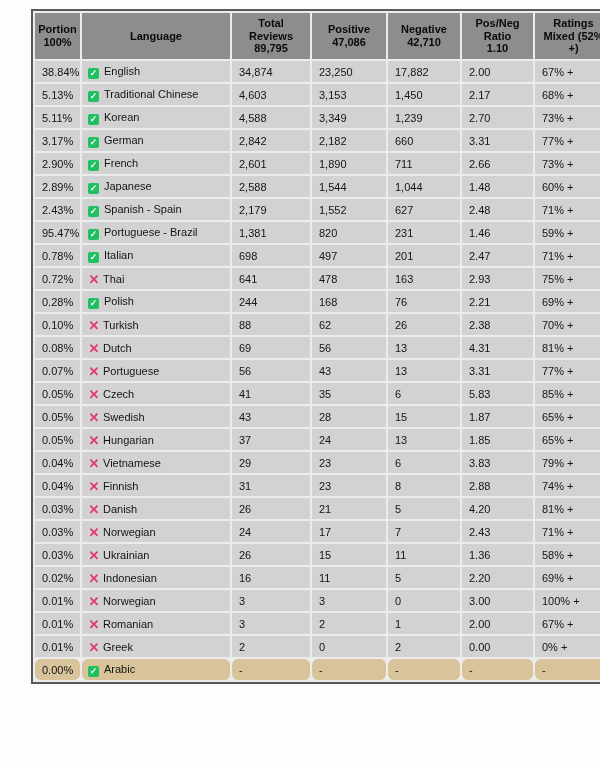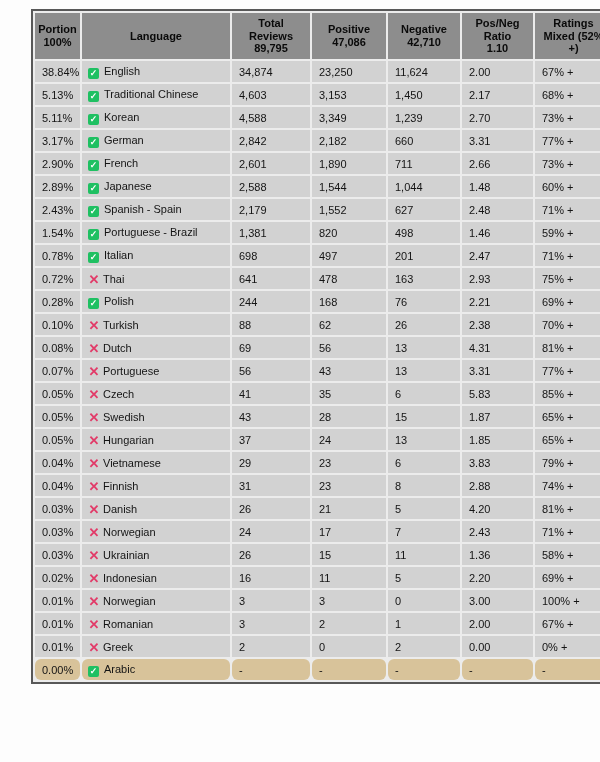--- a/index.html
+++ b/index.html
@@ -119,21 +119,21 @@
         </tr>
       </thead>
       <tbody>
   <tr>
     <td>38.84%</td>
     <td class="lang-cell">
       <span class="icon check">✓</span><span>English</span>
     </td>
     <td>34,874</td>
     <td>23,250</td>
-    <td>11,624</td>
+    <td>17,882</td>
     <td>2.00</td>
     <td>67% +</td>
   </tr>
 
 
   <tr>
     <td>5.13%</td>
     <td class="lang-cell">
       <span class="icon check">✓</span><span>Traditional Chinese</span>
     </td>
@@ -198,27 +198,27 @@
       <span class="icon check">✓</span><span>Spanish - Spain</span>
     </td>
     <td>2,179</td>
     <td>1,552</td>
     <td>627</td>
     <td>2.48</td>
     <td>71% +</td>
   </tr>
 
   <tr>
-    <td>1.54%</td>
+    <td>95.47%</td>
     <td class="lang-cell">
       <span class="icon check">✓</span><span>Portuguese - Brazil</span>
     </td>
     <td>1,381</td>
     <td>820</td>
-    <td>498</td>
+    <td>231</td>
     <td>1.46</td>
     <td>59% +</td>
   </tr>
 
   <tr>
     <td>0.78%</td>
     <td class="lang-cell">
       <span class="icon check">✓</span><span>Italian</span>
     </td>
     <td>698</td>

